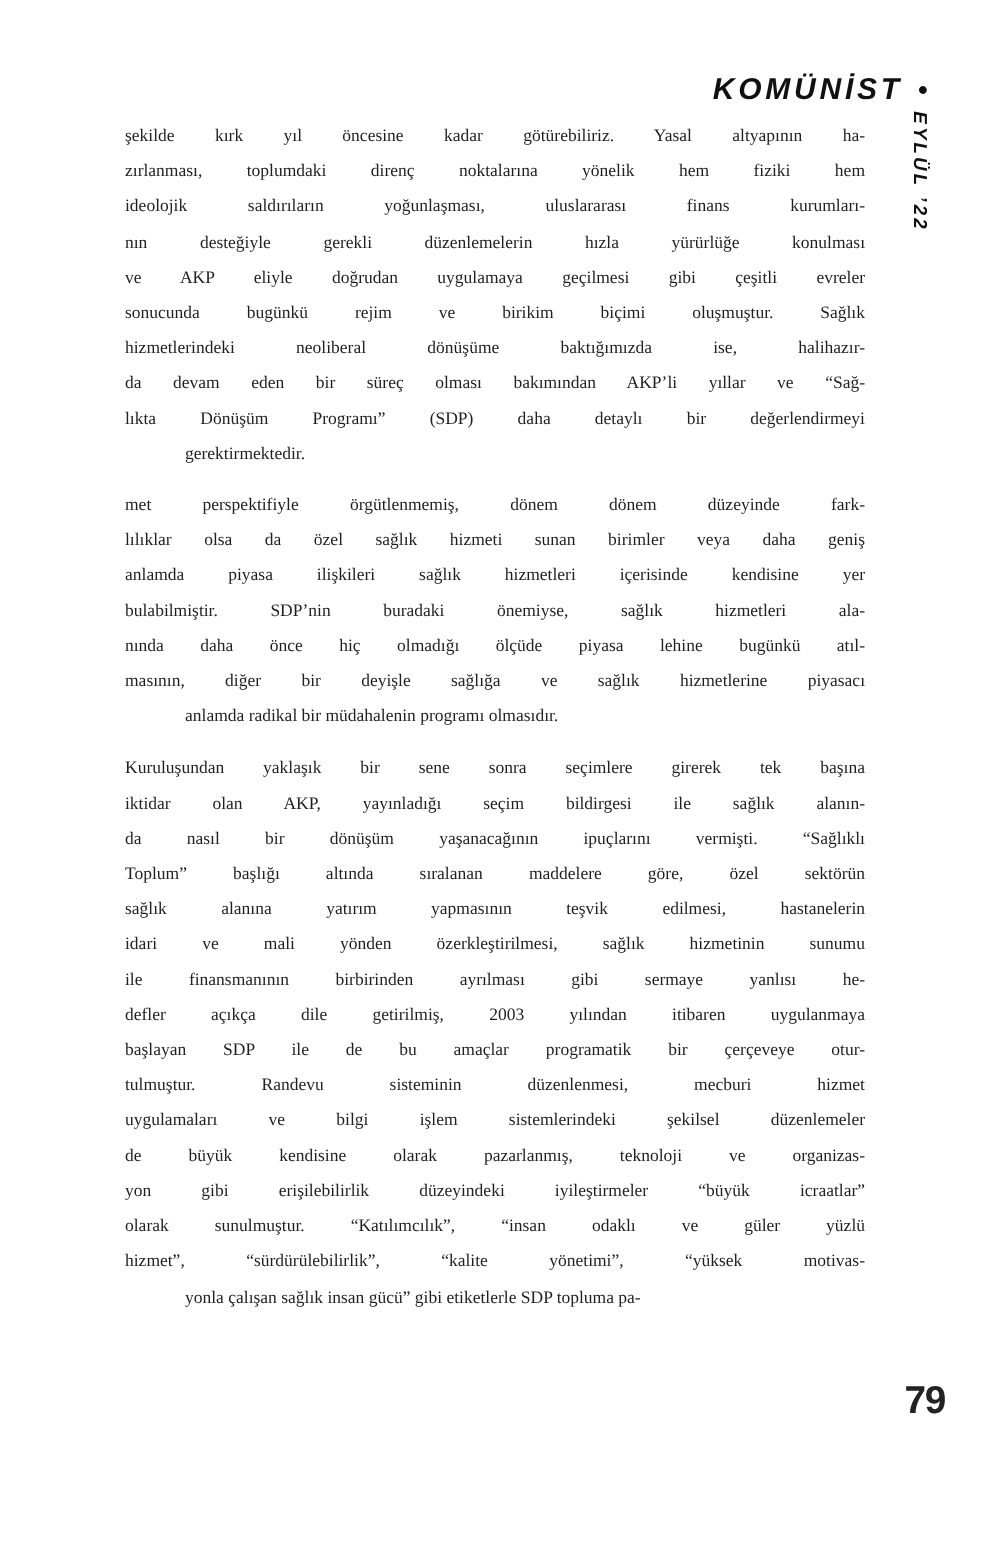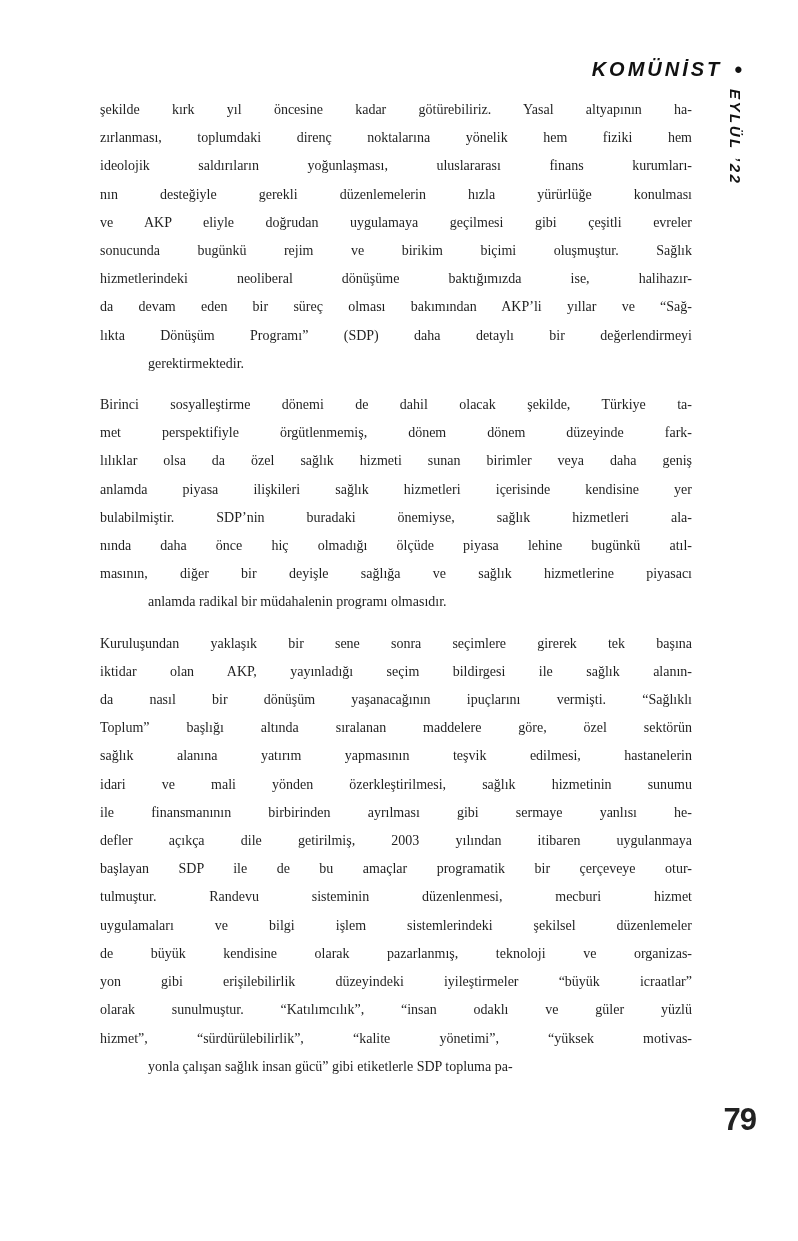--- a/index.html
+++ b/index.html
@@ -23,21 +23,21 @@
     right: 56px;
     display: flex;
     align-items: center;
     white-space: nowrap;
     color: var(--header-ink, #111111);
     font-family: "Liberation Sans", sans-serif;
     font-weight: bold;
     font-style: italic;
   }
   .masthead .journal {
-    font-size: 20px;
+    font-size: 24px;
     letter-spacing: 3px;
   }
   .masthead .dot {
     font-size: 22px;
     margin-left: 12px;
     line-height: 1;
   }
 
   
   .issue {
@@ -110,21 +110,20 @@
         <div class="line">ideolojik saldırıların yoğunlaşması, uluslararası finans kurumları-</div>
         <div class="line">nın desteğiyle gerekli düzenlemelerin hızla yürürlüğe konulması</div>
         <div class="line">ve AKP eliyle doğrudan uygulamaya geçilmesi gibi çeşitli evreler</div>
         <div class="line">sonucunda bugünkü rejim ve birikim biçimi oluşmuştur. Sağlık</div>
         <div class="line">hizmetlerindeki neoliberal dönüşüme baktığımızda ise, halihazır-</div>
         <div class="line">da devam eden bir süreç olması bakımından AKP’li yıllar ve “Sağ-</div>
         <div class="line">lıkta Dönüşüm Programı” (SDP) daha detaylı bir değerlendirmeyi</div>
         <div class="line last">gerektirmektedir.</div>
       </div>
       <div class="paragraph">
-        <div class="line">Birinci sosyalleştirme dönemi de dahil olacak şekilde, Türkiye ta-</div>
         <div class="line">met perspektifiyle örgütlenmemiş, dönem dönem düzeyinde fark-</div>
         <div class="line">lılıklar olsa da özel sağlık hizmeti sunan birimler veya daha geniş</div>
         <div class="line">anlamda piyasa ilişkileri sağlık hizmetleri içerisinde kendisine yer</div>
         <div class="line">bulabilmiştir. SDP’nin buradaki önemiyse, sağlık hizmetleri ala-</div>
         <div class="line">nında daha önce hiç olmadığı ölçüde piyasa lehine bugünkü atıl-</div>
         <div class="line">masının, diğer bir deyişle sağlığa ve sağlık hizmetlerine piyasacı</div>
         <div class="line last">anlamda radikal bir müdahalenin programı olmasıdır.</div>
       </div>
       <div class="paragraph">
         <div class="line">Kuruluşundan yaklaşık bir sene sonra seçimlere girerek tek başına</div>

